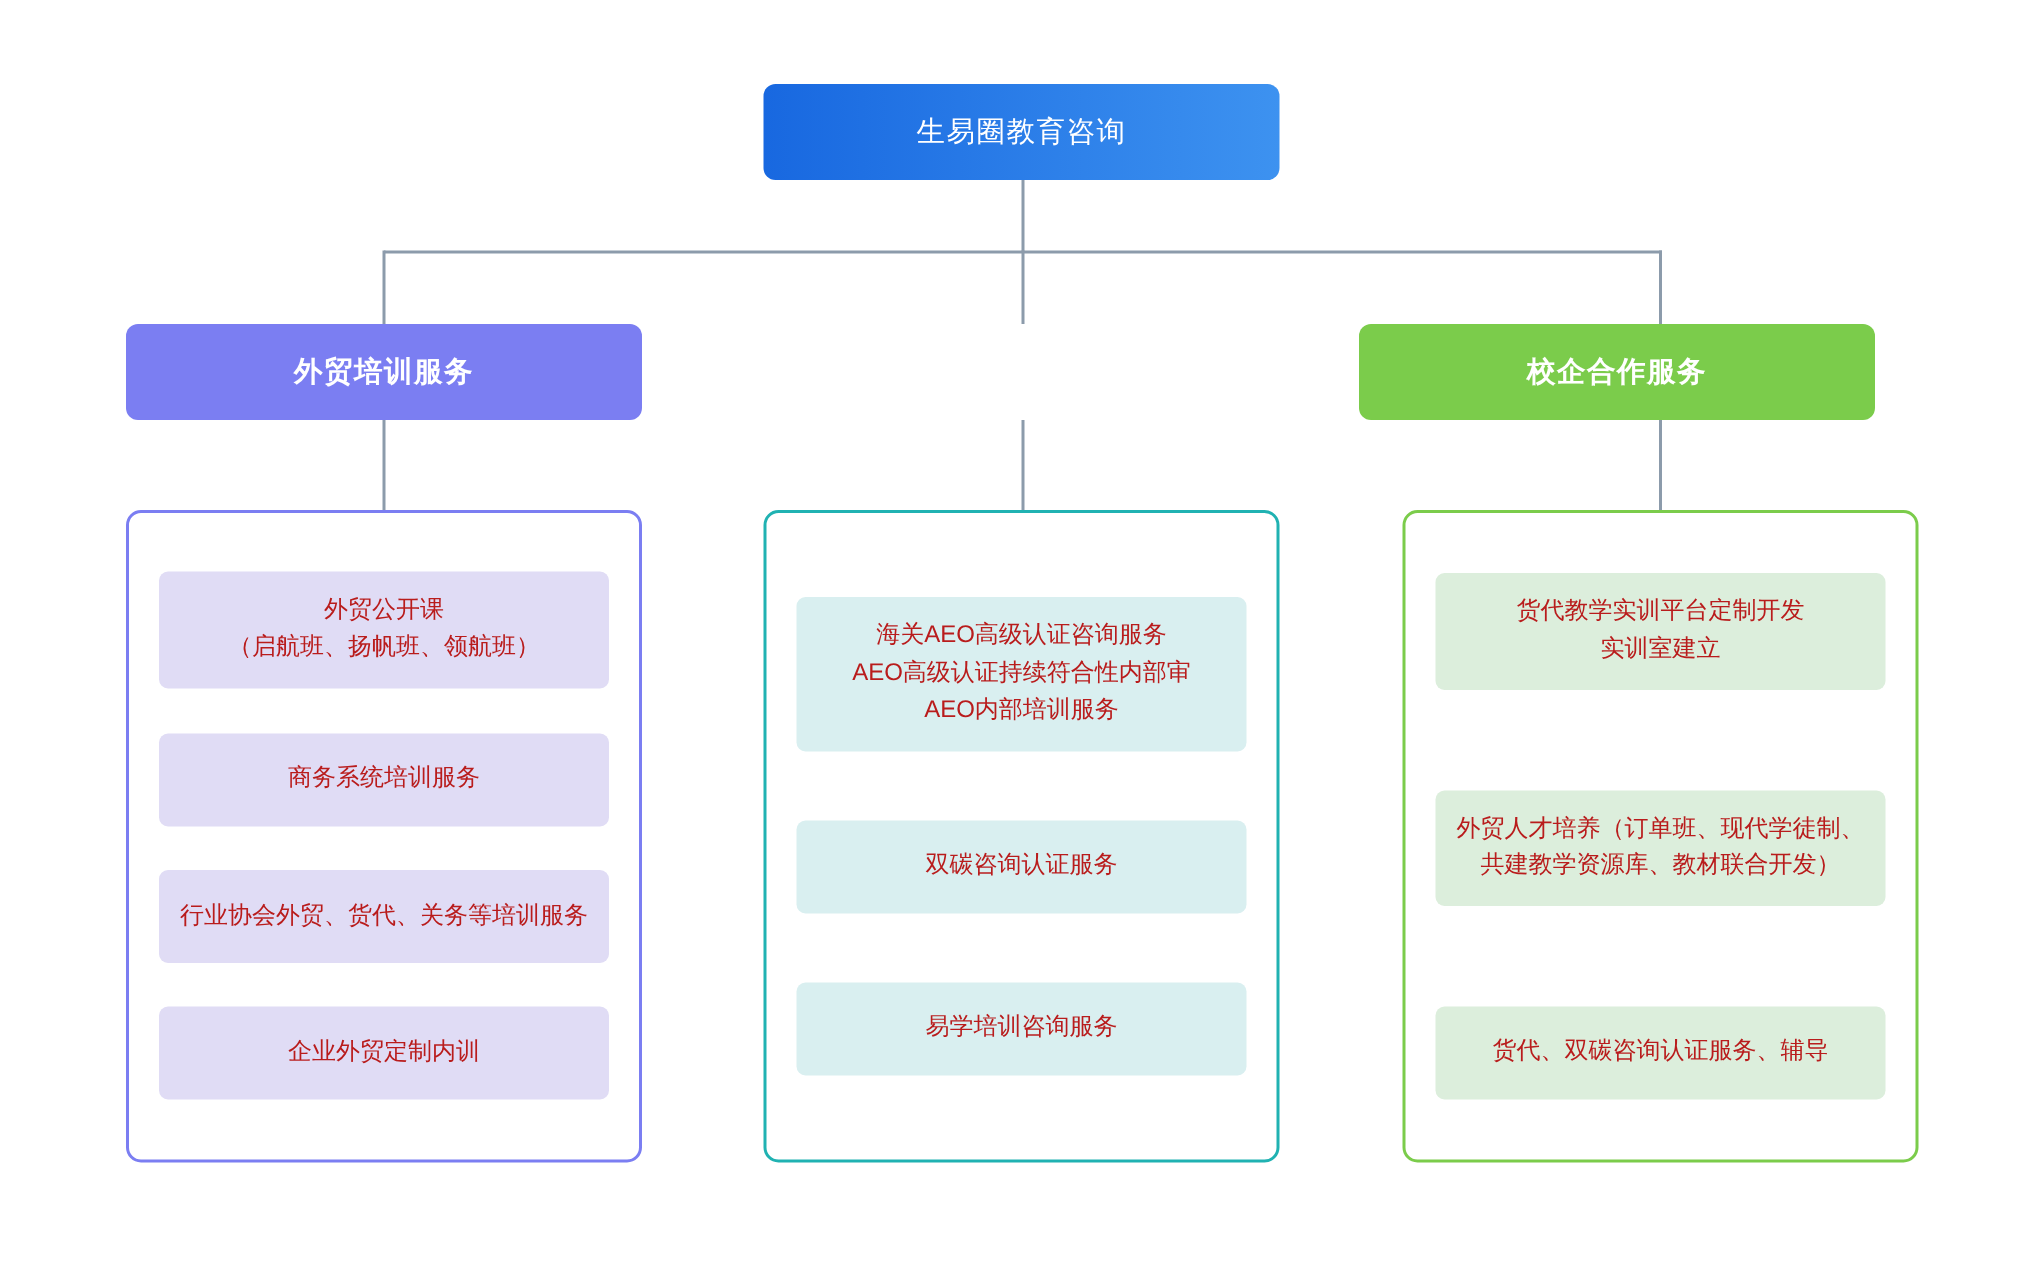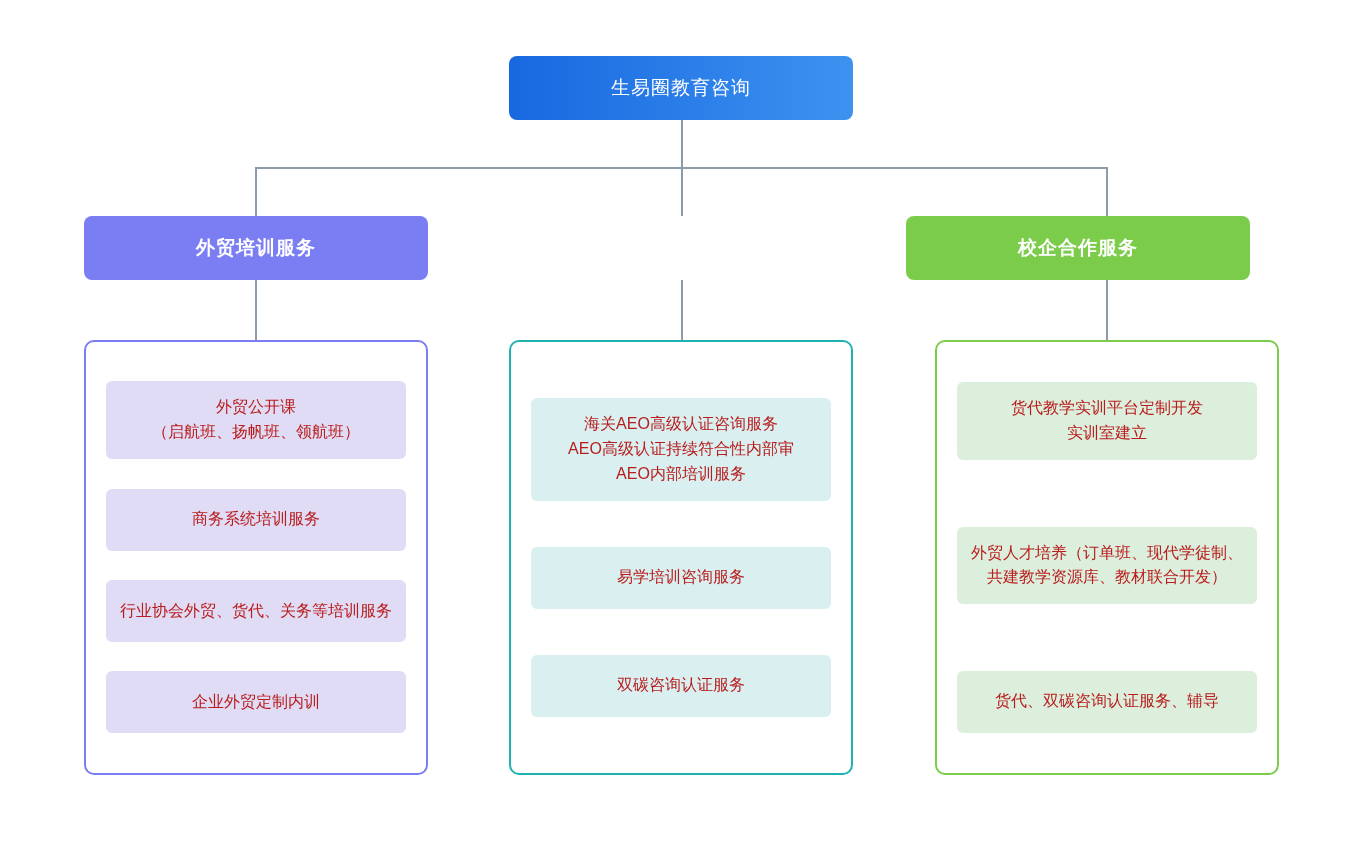--- a/index.html
+++ b/index.html
@@ -129,22 +129,22 @@
 （启航班、扬帆班、领航班）</div>
     <div class="item-card">商务系统培训服务</div>
     <div class="item-card">行业协会外贸、货代、关务等培训服务</div>
     <div class="item-card">企业外贸定制内训</div>
   </div>
 
   <div class="branch-body col1">
     <div class="item-card">海关AEO高级认证咨询服务
 AEO高级认证持续符合性内部审
 AEO内部培训服务</div>
+    <div class="item-card">双碳咨询认证服务</div>
     <div class="item-card">易学培训咨询服务</div>
-    <div class="item-card">双碳咨询认证服务</div>
   </div>
 
   <div class="branch-header col2">校企合作服务</div>
   <div class="branch-body col2">
     <div class="item-card">货代教学实训平台定制开发
 实训室建立</div>
     <div class="item-card">外贸人才培养（订单班、现代学徒制、共建教学资源库、教材联合开发）</div>
     <div class="item-card">货代、双碳咨询认证服务、辅导</div>
   </div>
 

